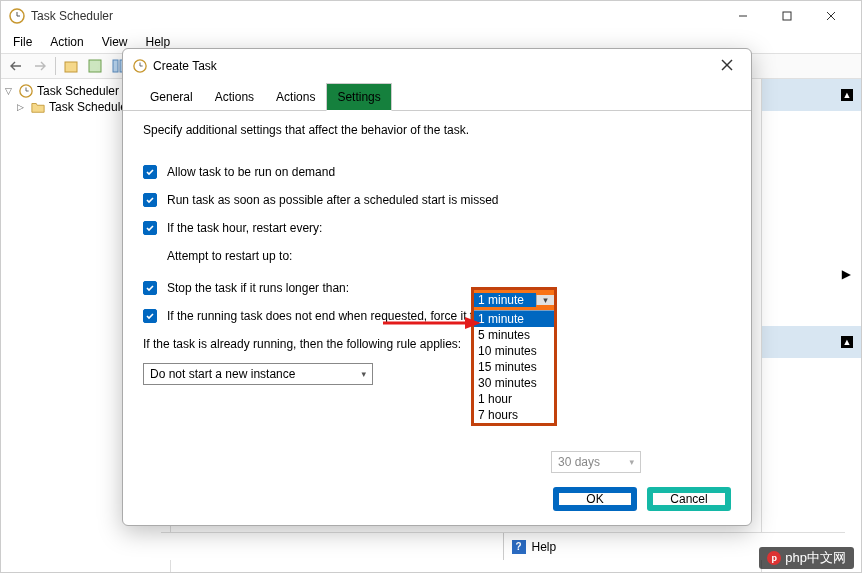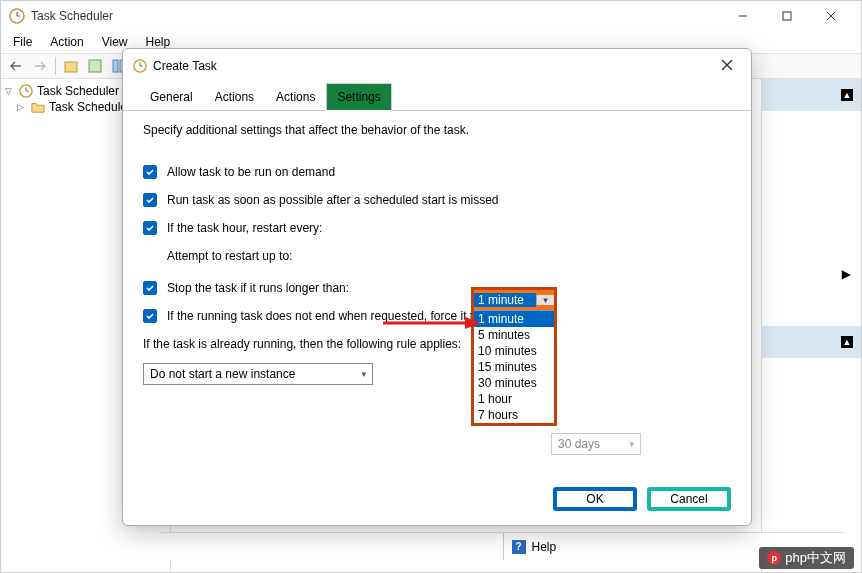--- a/index.html
+++ b/index.html
@@ -65,21 +65,21 @@
 .dropdown-list { border-top:1px solid #7a9fc4; }
 .dropdown-list div { padding:1px 4px; background:#fff; }
 
 .disabled-select { border:1px solid #ccc; color:#888; background:#fff; height:22px; display:flex; align-items:center; padding:0 6px; width:90px; position:absolute; }
 .disabled-select .dd { margin-left:auto; font-size:9px; color:#aaa;}
 
 .rule-select { border:1px solid #888; height:22px; width:230px; display:flex; align-items:center; padding:0 6px; margin-top:12px;}
 .rule-select .dd { margin-left:auto; font-size:9px; color:#555;}
 
 .dialog-buttons { display:flex; justify-content:flex-end; gap:10px; padding:14px 20px; }
-.dlg-btn { width:84px; height:24px; border:4px solid #14b8a6; border-radius:3px; background:#fdfdfd; font-size:12px; display:flex; align-items:center; justify-content:center; }
+.dlg-btn { width:84px; height:24px; border:6px solid #14b8a6; border-radius:3px; background:#fdfdfd; font-size:12px; display:flex; align-items:center; justify-content:center; }
 .dlg-btn.primary { border-color:#0067c0; }
 
 .red-arrow { position:absolute; pointer-events:none; }
 
 .watermark { position:absolute; right:8px; bottom:4px; font-size:13px; color:#fff; background:rgba(0,0,0,0.65); padding:2px 8px; border-radius:3px; display:flex; align-items:center; gap:4px;}
 .watermark-icon { width:14px; height:14px; background:#d33; border-radius:50%; display:flex;align-items:center;justify-content:center; font-size:9px; font-weight:bold;}
 </style>
 </head>
 <body>
 
@@ -270,21 +270,21 @@
     </div>
 
 
     <div style="">If the task is already running, then the following rule applies:</div>
 
     <div class="rule-select">
       <span>Do not start a new instance</span>
       <span class="dd">▾</span>
     </div>
 
-    <div class="disabled-select" style="right:110px; top:322px;">
+    <div class="disabled-select" style="right:110px; top:340px;">
       <span>30 days</span>
       <span class="dd">▾</span>
     </div>
 
     <div class="select-box" style="left:348px; top:176px; width:86px;">
       <div class="select-display">
         <span class="select-val">1 minute</span>
         <span class="select-btn">▾</span>
       </div>
       <div class="dropdown-list">

